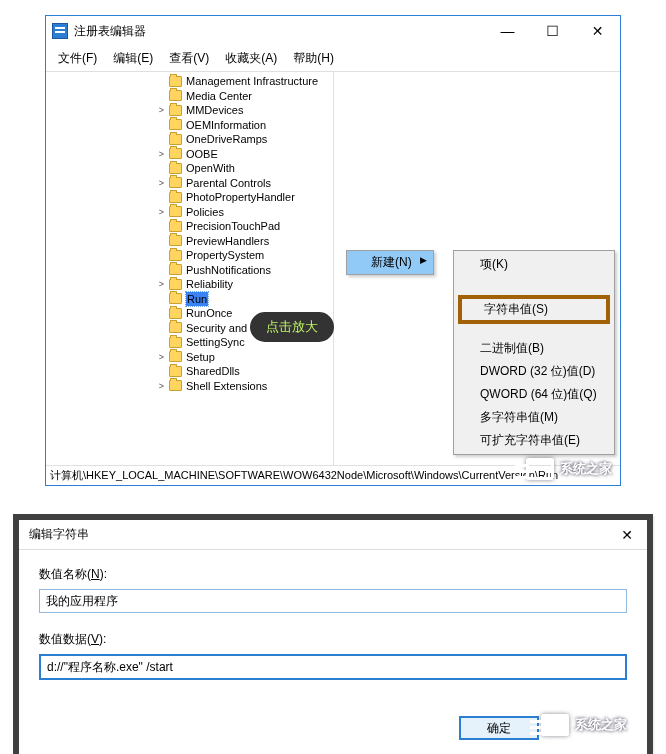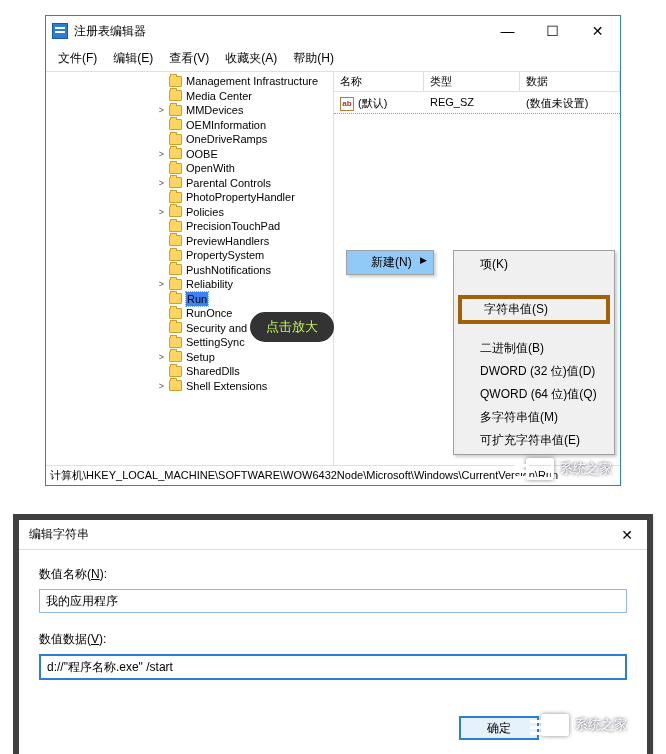--- a/index.html
+++ b/index.html
@@ -11,21 +11,21 @@
     .titlebar .icon { width: 16px; height: 16px; background: #2b7fd2; border: 1px solid #1a5a9a; margin-right: 6px; position: relative; }
     .titlebar .icon::before, .titlebar .icon::after { content: ""; position: absolute; background: #fff; }
     .titlebar .icon::before { left: 2px; top: 3px; width: 10px; height: 2px; }
     .titlebar .icon::after { left: 2px; top: 7px; width: 10px; height: 2px; }
     .titlebar .title { flex: 1; font-size: 12px; }
     .titlebar .controls { display: flex; }
     .titlebar .ctrl { width: 45px; height: 30px; display: flex; align-items: center; justify-content: center; font-size: 14px; font-family: Arial; }
     .menubar { display: flex; padding: 2px 4px; border-bottom: 1px solid #e0e0e0; }
     .menubar .mi { padding: 2px 8px; }
     
-    .content-area { display: flex; height: 393px; position: relative; }
+    .content-area { display: flex; height: 393px; position: relative; gap: 16px; }
     
     .tree-pane { width: 288px; border-right: 1px solid #e0e0e0; overflow: hidden; padding-top: 2px; }
     .tree { font-size: 11px; line-height: 14px; }
     .tree-item { display: flex; align-items: center; white-space: nowrap; height: 14.5px; }
     .tree-item.indent-0 { padding-left: 110px; }
     .tree-item .tw { width: 11px; height: 11px; margin-right: 2px; display: inline-flex; align-items: center; justify-content: center; font-size: 9px; color: #555; }
     .tree-item .folder { width: 13px; height: 11px; background: #ffd560; border: 1px solid #c9a030; margin-right: 4px; position: relative; border-radius: 1px; }
     .tree-item .folder::before { content: ""; position: absolute; top: -3px; left: 0; width: 5px; height: 2px; background: #ffd560; border: 1px solid #c9a030; border-bottom: none; border-radius: 1px 1px 0 0; }
     .tree-item .label { }
     .tree-item.selected .label { background: #3b82f6; outline: 1px dotted #6aa8e6; padding: 0 1px; }
@@ -52,21 +52,21 @@
     .ctx-item .arrow { position: absolute; right: 6px; top: 4px; font-size: 9px; }
     .ctx2 { left: 407px; top: 178px; width: 162px; padding: 2px; }
     .ctx-item.boxed { border: 4px solid #a16207; margin: 13px 2px; padding: 2px 8px 2px 22px; }
     
     
     .tooltip { position: absolute; left: 204px; top: 240px; background: #333; color: #bef264; padding: 6px 16px; border-radius: 16px; font-size: 13px; }
     
     .statusbar { border-top: 1px solid #e0e0e0; padding: 2px 4px; font-size: 11px; white-space: nowrap; overflow: hidden; }
     
     
-    .watermark { position: absolute; right: 0; font-size: 13px; font-weight: normal; color: #fff; text-shadow: 1px 1px 3px rgba(80,80,100,0.7), -1px -1px 3px rgba(80,80,100,0.7); display: flex; align-items: center; gap: 6px; }
+    .watermark { position: absolute; right: 0; font-size: 13px; font-weight: bold; color: #fff; text-shadow: 1px 1px 3px rgba(80,80,100,0.7), -1px -1px 3px rgba(80,80,100,0.7); display: flex; align-items: center; gap: 6px; }
     .watermark.wm1 { bottom: 5px; right: 8px; }
     .watermark.wm2 { bottom: 18px; right: 20px; }
     .watermark .logo { width: 28px; height: 22px; border: 3px solid #fff; border-radius: 3px; position: relative; box-shadow: 0 0 4px rgba(80,80,100,0.7); }
     .watermark .logo::after { content: ""; position: absolute; width: 12px; height: 3px; background: #fff; left: -14px; top: 9px; box-shadow: 0 -6px 0 #fff, 0 6px 0 #fff; }
     
     
     .edit-dialog { width: 640px; margin: 28px auto 0; border: 6px solid #404040; background: #fff; position: relative; box-shadow: 2px 2px 0 rgba(0,0,0,0.05); }
     .dlg-titlebar { height: 30px; display: flex; align-items: center; padding: 0 0 0 10px; border-bottom: 1px solid #ddd; }
     .dlg-titlebar .title { flex: 1; font-size: 12px; }
     .dlg-titlebar .close { width: 40px; text-align: center; font-size: 14px; }
@@ -207,37 +207,20 @@
             <span class="folder"></span>
             <span class="label">SharedDlls</span>
           </div>
           <div class="tree-item indent-0">
             <span class="tw">&gt;</span>
             <span class="folder"></span>
             <span class="label">Shell Extensions</span>
           </div>
         </div>
     </div>
-    <div class="list-pane">
-      <div class="list-header">
-        <div class="col c1">名称</div>
-        <div class="col c2">类型</div>
-        <div class="col c3">数据</div>
-      </div>
-      <div class="list-rows">
-        <div class="list-row">
-          <div class="cell c1">
-            <span class="ab-icon">ab</span>
-            <span>(默认)</span>
-          </div>
-          <div class="cell c2">REG_SZ</div>
-          <div class="cell c3">(数值未设置)</div>
-        </div>
-      </div>
-    </div>
 
     <div class="ctxmenu ctx1">
       <div class="ctx-item hover">
         <span>新建(N)</span>
         <span class="arrow">▶</span>
       </div>
     </div>
 
     <div class="ctxmenu ctx2">
       <div class="ctx-item">项(K)</div>

